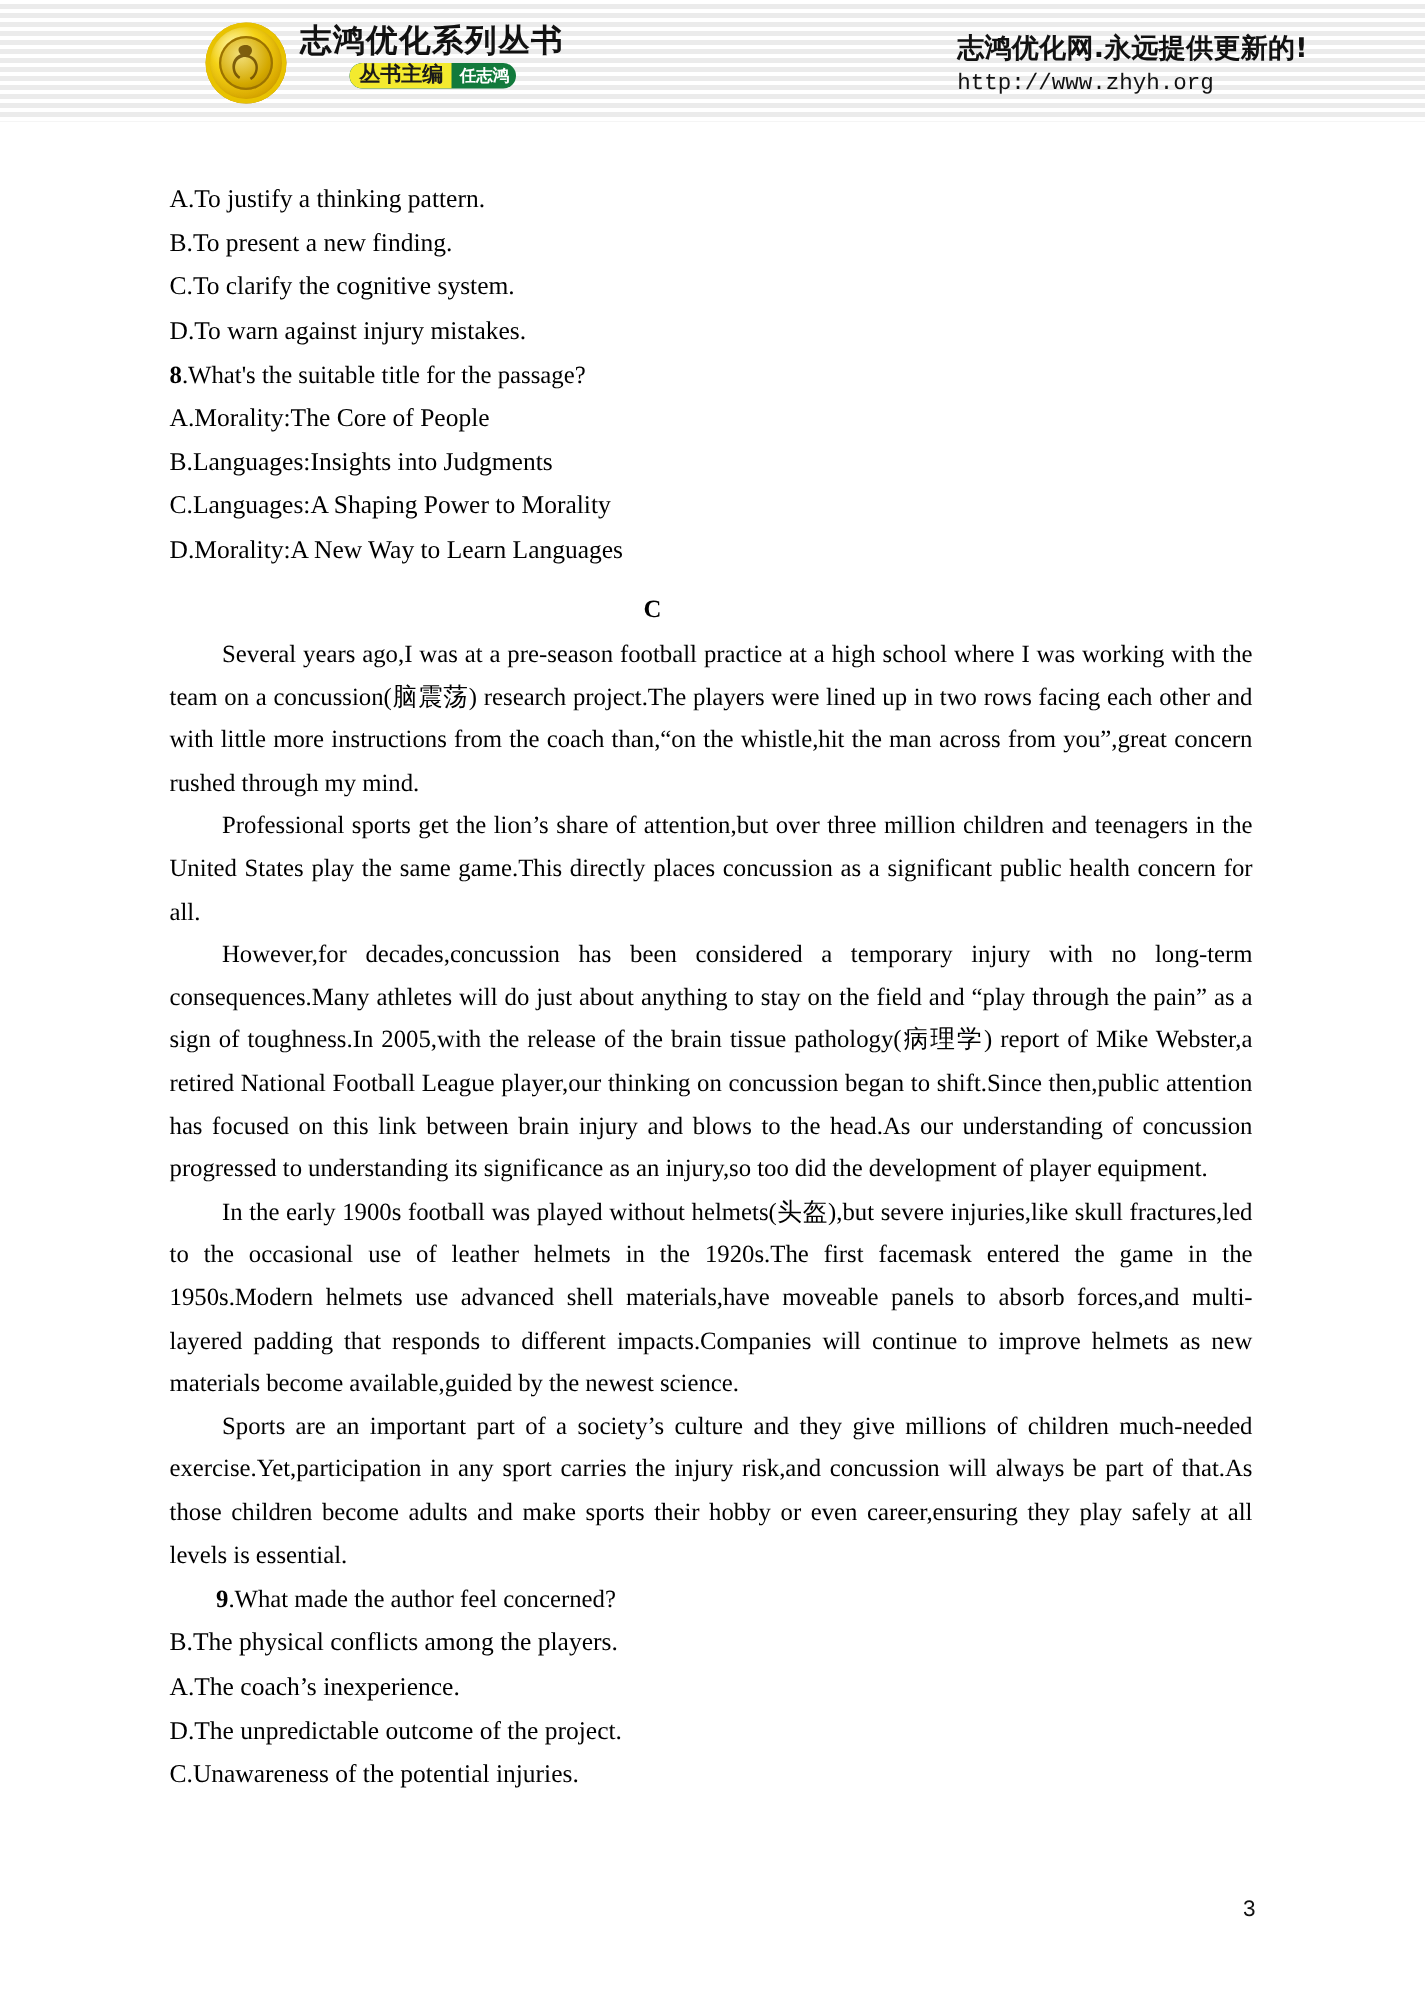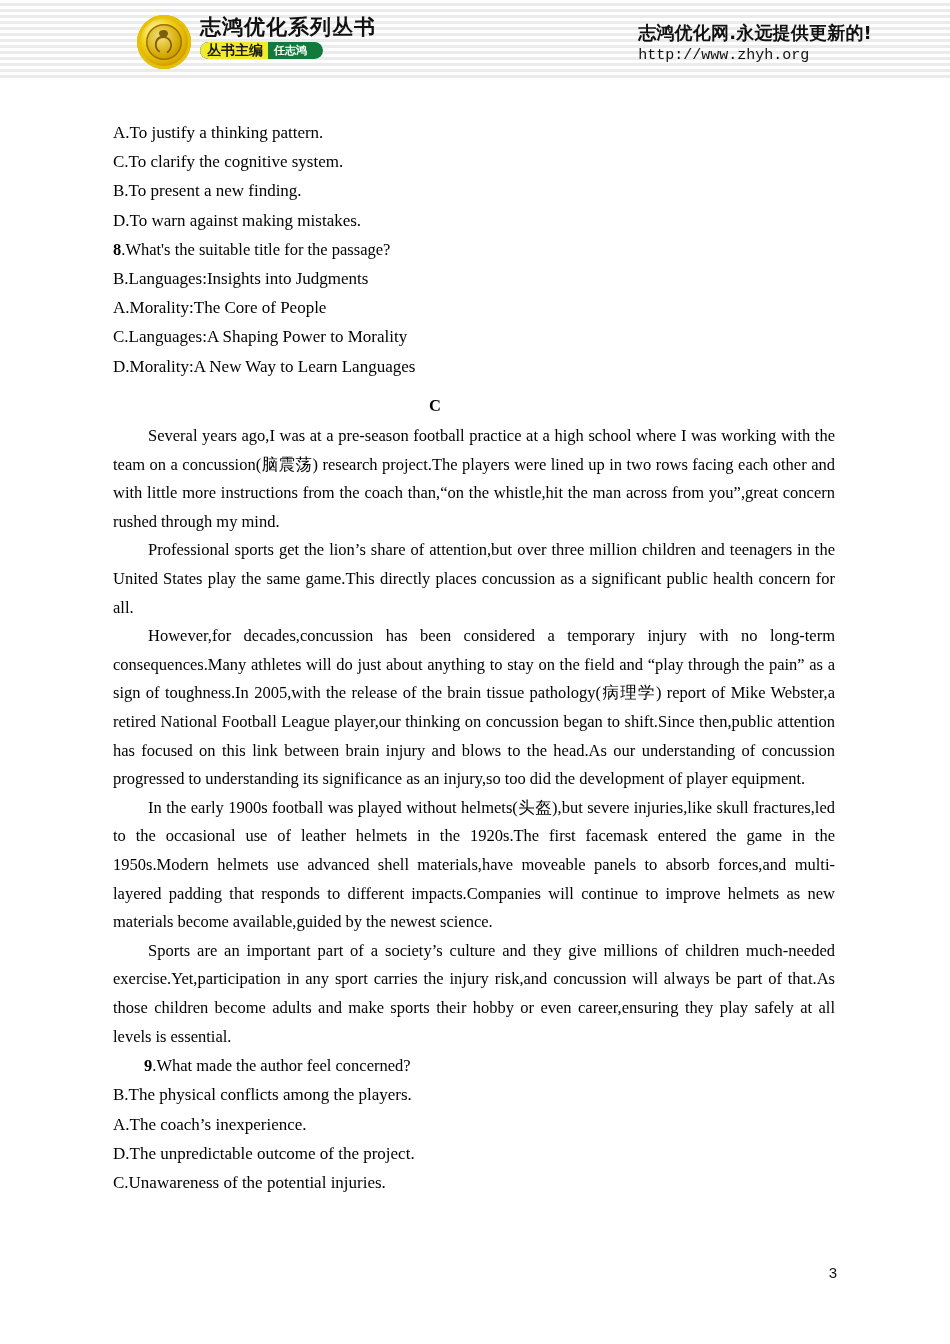--- a/index.html
+++ b/index.html
@@ -37,20 +37,21 @@
     width: 950px; height: 81px;
   }
 
   
   .logo-group {
     position: absolute;
     left: 137px;
     top: 15px;
     display: flex;
     align-items: flex-start;
+    text-align: center;
   }
   .medallion {
     width: 54px;
     height: 54px;
     border-radius: 50%;
     background: radial-gradient(circle at 35% 30%, #fff8b0 0%, #f5d316 32%, #d9a800 70%, #b98700 100%);
     box-shadow: inset 0 0 0 3px #e8c200, inset 0 0 6px rgba(120,80,0,.55);
     position: relative;
     flex: 0 0 auto;
   }
@@ -104,21 +105,21 @@
     padding: 0 5px 0 7px;
     border-radius: 9px 0 0 9px;
     white-space: nowrap;
   }
   .badge-right {
     color: #ffffff;
     font-family: "DejaVu Sans", "Liberation Sans", sans-serif;
     font-size: 11px;
     font-weight: bold;
     line-height: 17px;
-    padding: 0 16px 0 6px;
+    padding: 0 4px 0 6px;
     white-space: nowrap;
   }
 
   .site-info {
     position: absolute;
     right: 78px;
     top: 22px;
     text-align: left;
   }
   .site-slogan {
@@ -214,27 +215,27 @@
       <div class="site-slogan">志鸿优化网.永远提供更新的!</div>
       <div class="site-url">http://www.zhyh.org</div>
     </div>
 
   </div>
 </div>
 
 <div class="content">
 
   <div class="opt-line">A.To justify a thinking pattern.</div>
+  <div class="opt-line">B.To present a new finding.</div>
   <div class="opt-line">C.To clarify the cognitive system.</div>
-  <div class="opt-line">B.To present a new finding.</div>
-  <div class="opt-line">D.To warn against making mistakes.</div>
+  <div class="opt-line">D.To warn against injury mistakes.</div>
 
   <div class="q-line"><span class="qnum">8</span><span>.What's the suitable title for the passage?</span></div>
+  <div class="opt-line">A.Morality:The Core of People</div>
   <div class="opt-line">B.Languages:Insights into Judgments</div>
-  <div class="opt-line">A.Morality:The Core of People</div>
   <div class="opt-line">C.Languages:A Shaping Power to Morality</div>
   <div class="opt-line">D.Morality:A New Way to Learn Languages</div>
 
   <div class="section-letter">C</div>
 
   <p class="para">Several years ago,I was at a pre-season football practice at a high school where I was working with the team on a concussion(脑震荡) research project.The players were lined up in two rows facing each other and with little more instructions from the coach than,“on the whistle,hit the man across from you”,great concern rushed through my mind.</p>
   <p class="para">Professional sports get the lion’s share of attention,but over three million children and teenagers in the United States play the same game.This directly places concussion as a significant public health concern for all.</p>
   <p class="para">However,for decades,concussion has been considered a temporary injury with no long-term consequences.Many athletes will do just about anything to stay on the field and “play through the pain” as a sign of toughness.In 2005,with the release of the brain tissue pathology(病理学) report of Mike Webster,a retired National Football League player,our thinking on concussion began to shift.Since then,public attention has focused on this link between brain injury and blows to the head.As our understanding of concussion progressed to understanding its significance as an injury,so too did the development of player equipment.</p>
   <p class="para">In the early 1900s football was played without helmets(头盔),but severe injuries,like skull fractures,led to the occasional use of leather helmets in the 1920s.The first facemask entered the game in the 1950s.Modern helmets use advanced shell materials,have moveable panels to absorb forces,and multi-layered padding that responds to different impacts.Companies will continue to improve helmets as new materials become available,guided by the newest science.</p>
   <p class="para">Sports are an important part of a society’s culture and they give millions of children much-needed exercise.Yet,participation in any sport carries the injury risk,and concussion will always be part of that.As those children become adults and make sports their hobby or even career,ensuring they play safely at all levels is essential.</p>

